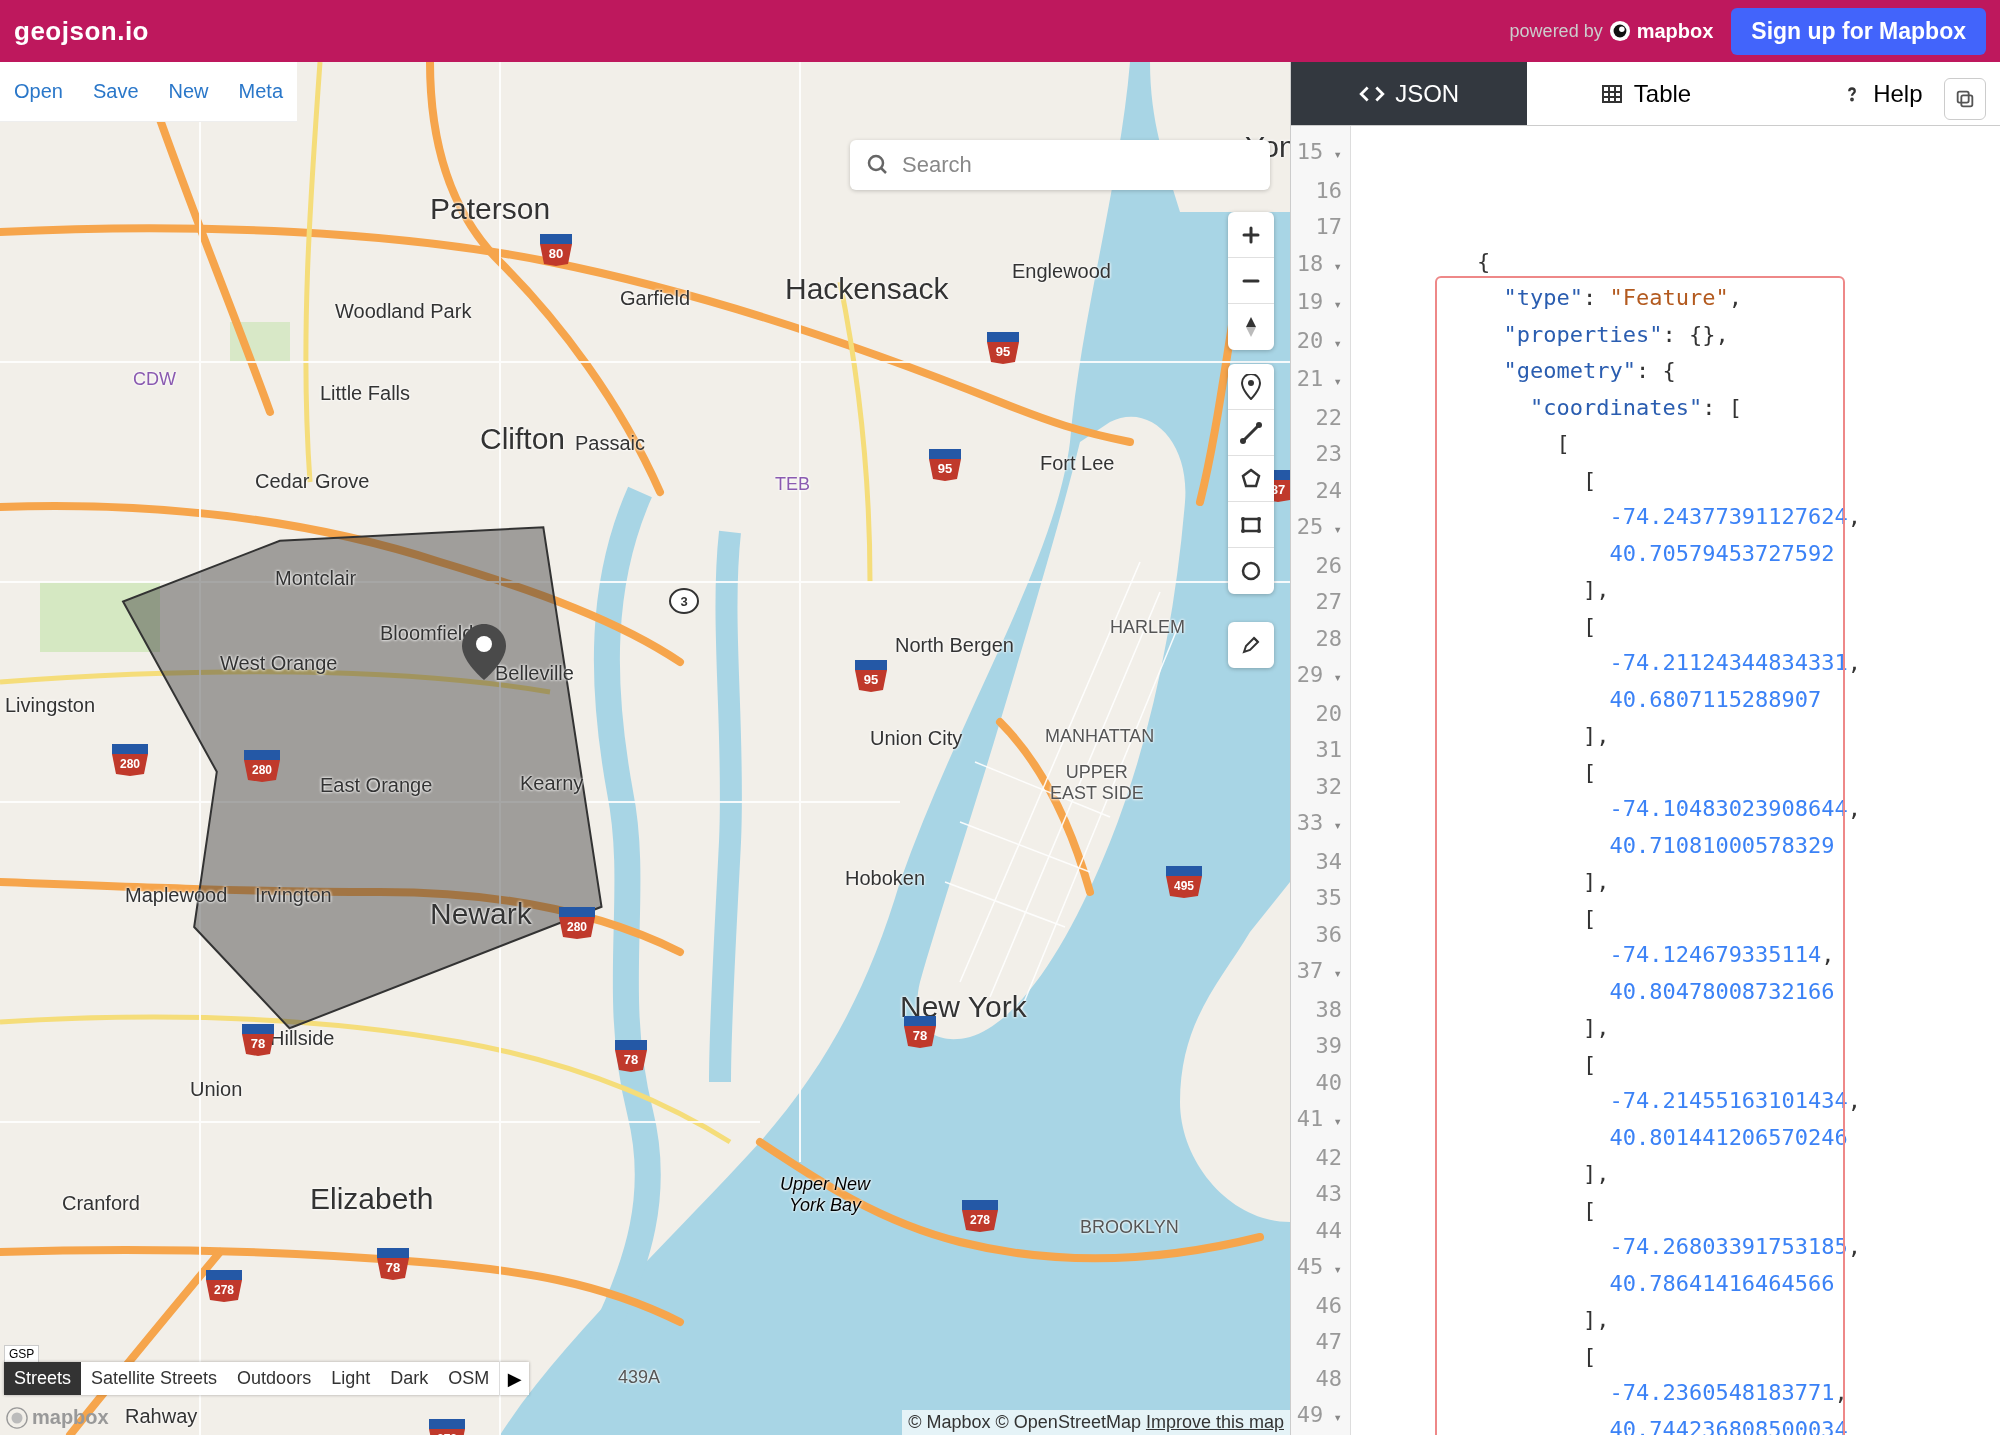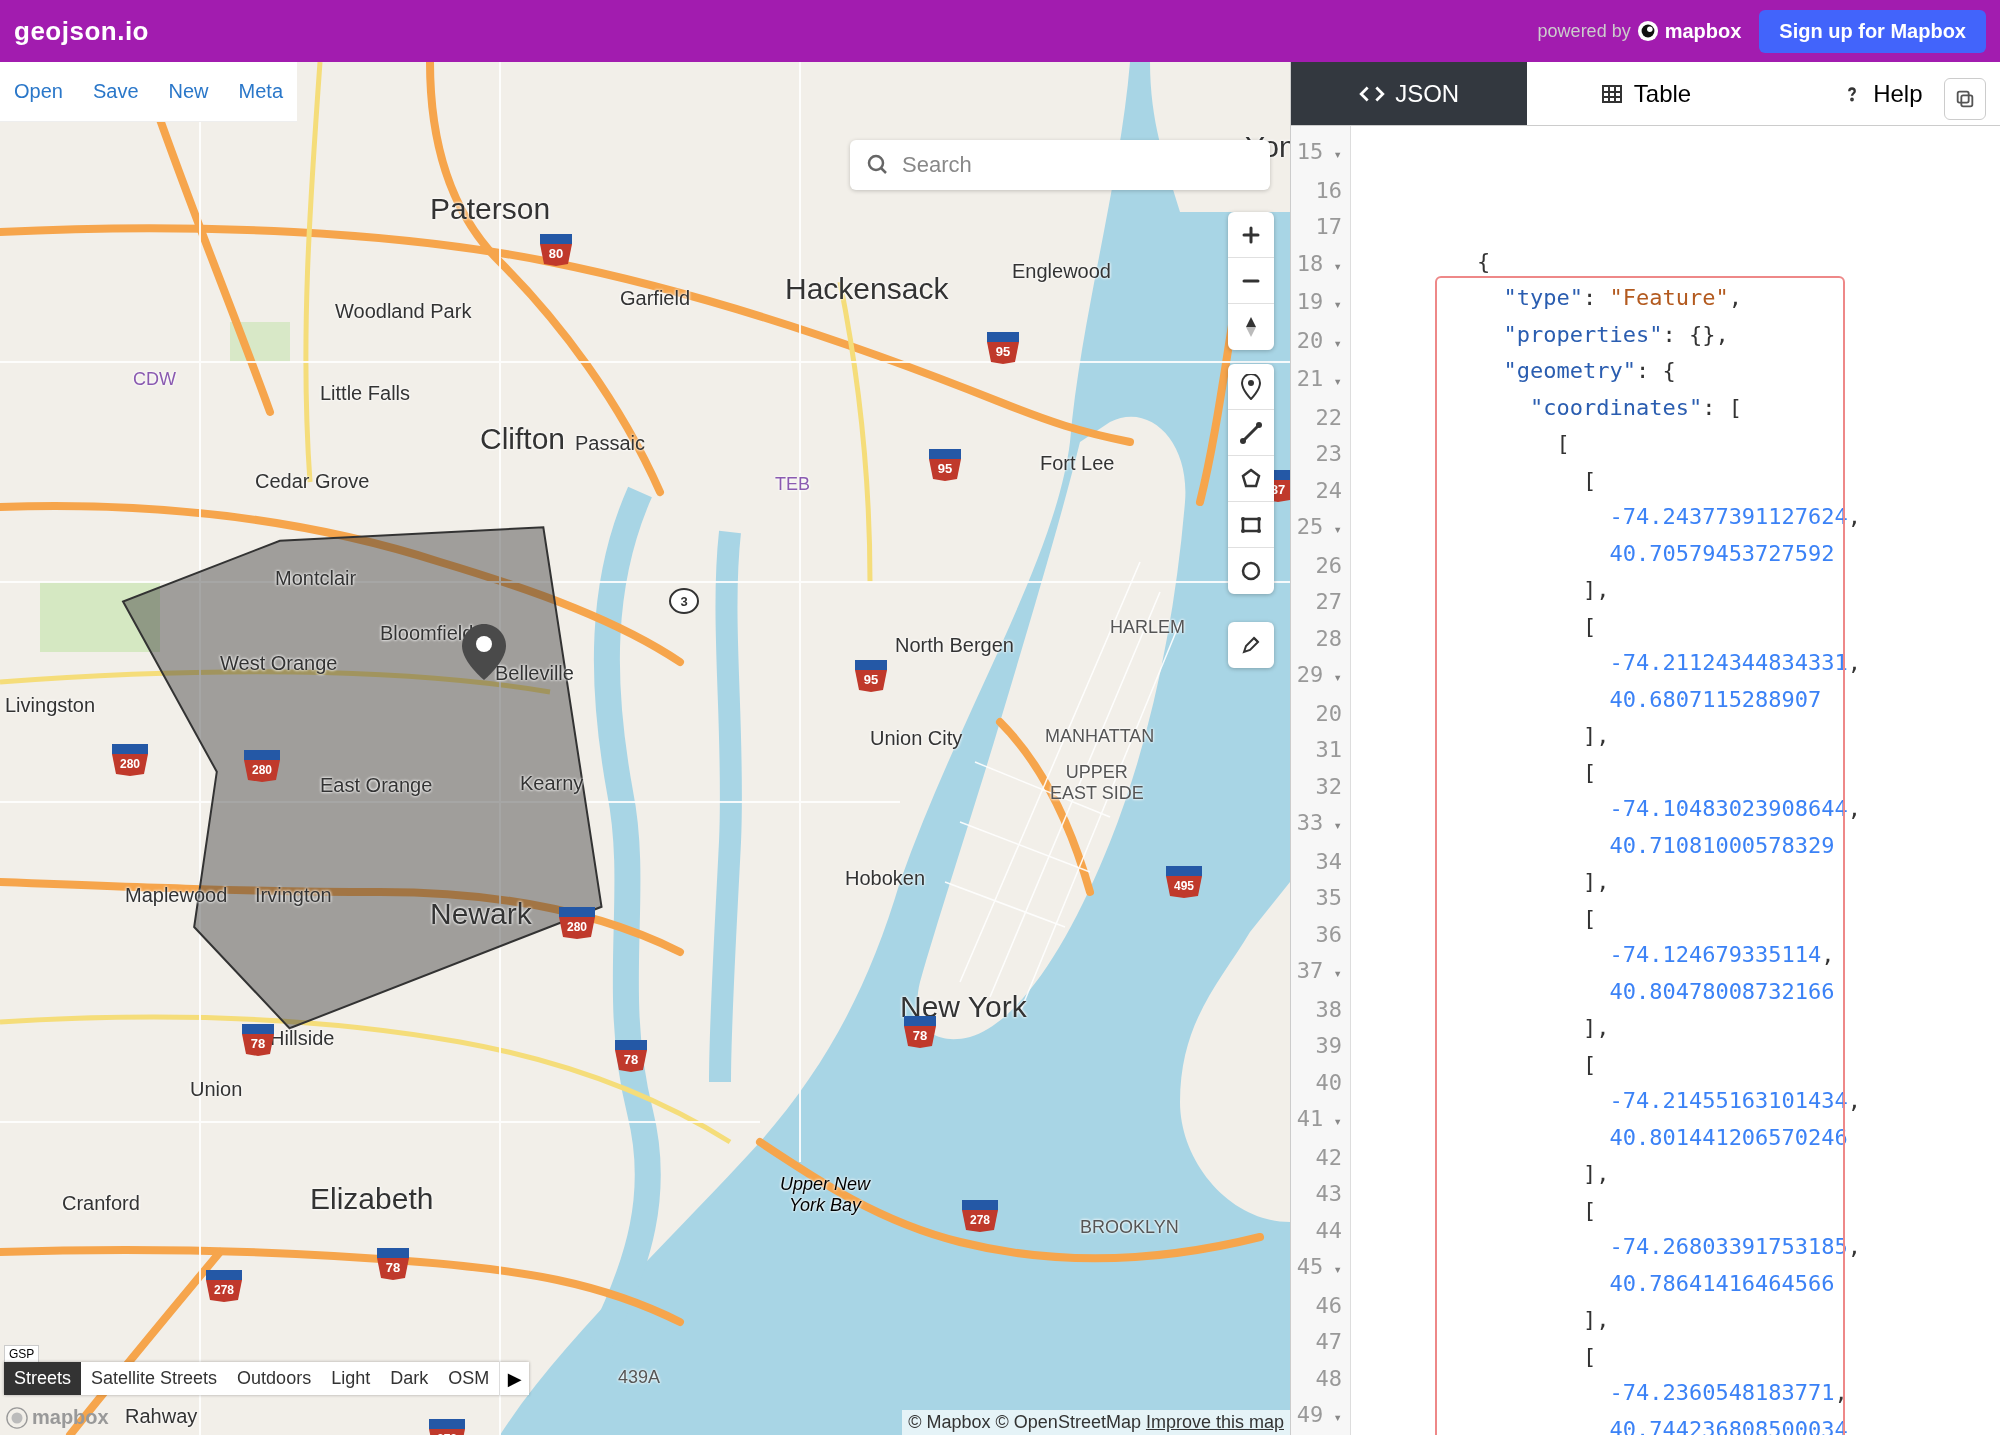--- a/index.html
+++ b/index.html
@@ -1,24 +1,24 @@
 <!DOCTYPE html>
 <html><head>
 <meta charset="utf-8">
 <style>
   * { box-sizing: border-box; margin: 0; padding: 0; }
   body { font-family: -apple-system, BlinkMacSystemFont, "Segoe UI", Helvetica, Arial, sans-serif; width: 2000px; height: 1435px; overflow: hidden; background: #fff; }
   
   
-  .header { background: #a21caf; color: #fff; height: 62px; display: flex; align-items: center; justify-content: space-between; padding: 0 14px; }
+  .header { background: #be185d; color: #fff; height: 62px; display: flex; align-items: center; justify-content: space-between; padding: 0 14px; }
   .logo { font-weight: 700; font-size: 26px; letter-spacing: 0.5px; }
   .header-right { display: flex; align-items: center; gap: 18px; }
   .powered { font-size: 18px; color: #ccc; display: flex; align-items: center; gap: 6px; }
   .powered svg { vertical-align: middle; }
-  .signup-btn { background: #4264fb; color: #fff; border: none; padding: 10px 20px; border-radius: 6px; font-size: 20px; font-weight: 600; cursor: pointer; }
+  .signup-btn { background: #4264fb; color: #fff; border: none; padding: 10px 20px; border-radius: 6px; font-size: 23px; font-weight: 600; cursor: pointer; }
   
   
   .menubar { background: #fff; height: 60px; display: flex; align-items: center; padding: 0 14px; gap: 30px; border-bottom: 1px solid #eee; position: absolute; top: 62px; left: 0; z-index: 5; }
   .menubar-item { color: #2a77c9; font-size: 20px; cursor: pointer; }
   
   
   .main { display: flex; height: calc(100% - 62px); }
   .map-area { flex: 0 0 1290px; position: relative; background: #f2efe9; overflow: hidden; }
   .panel-area { flex: 1; display: flex; flex-direction: column; border-left: 1px solid #ccc; }
   

